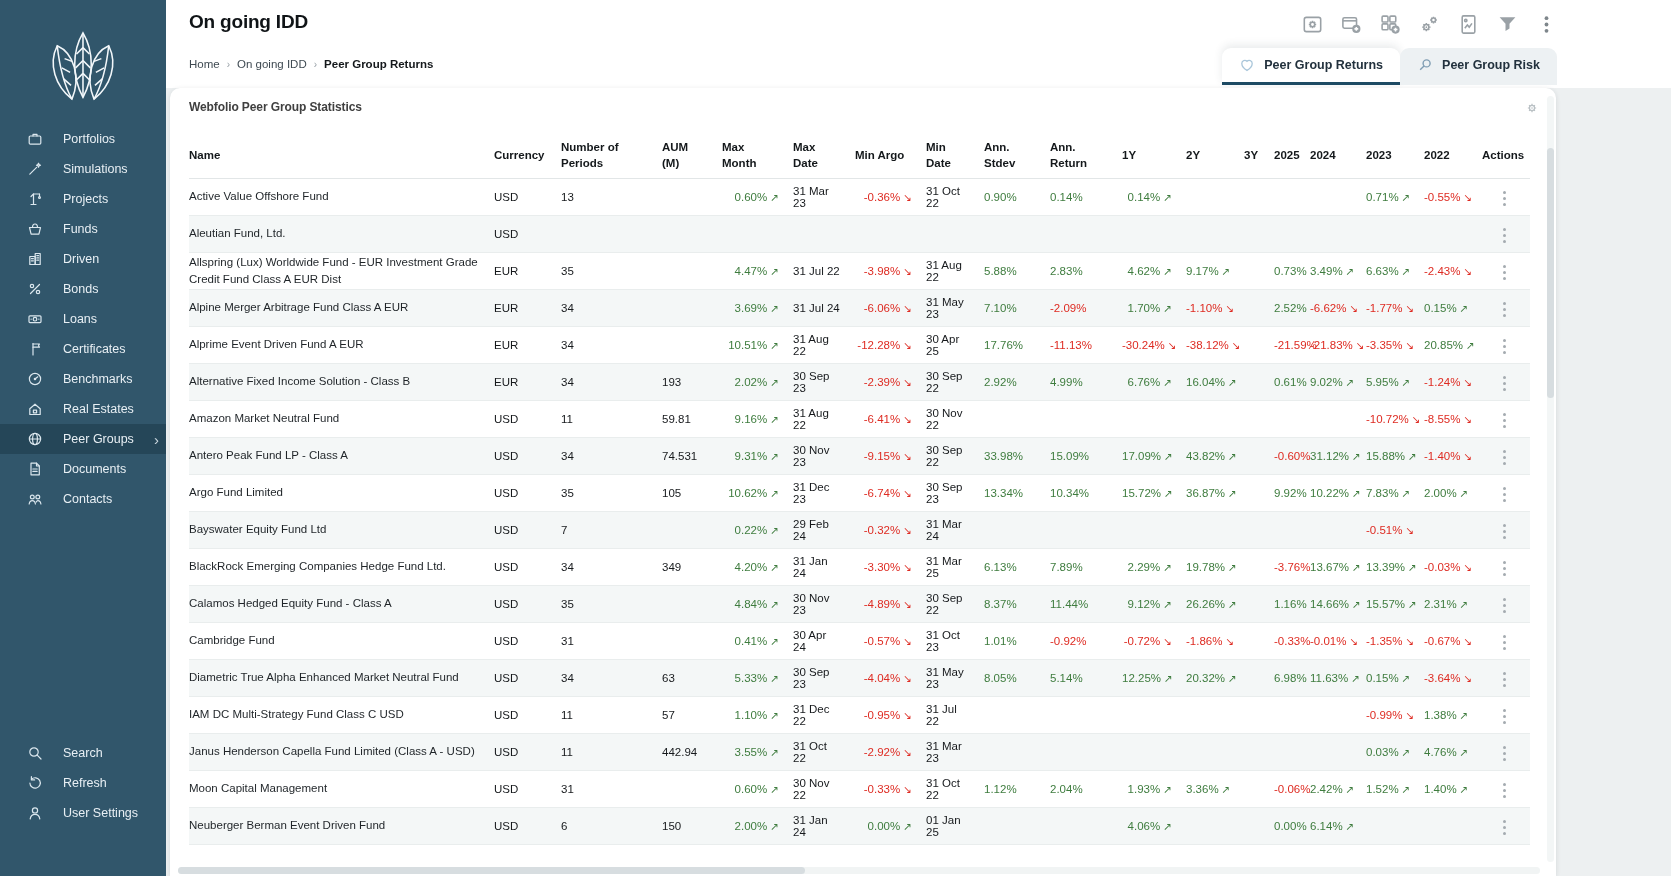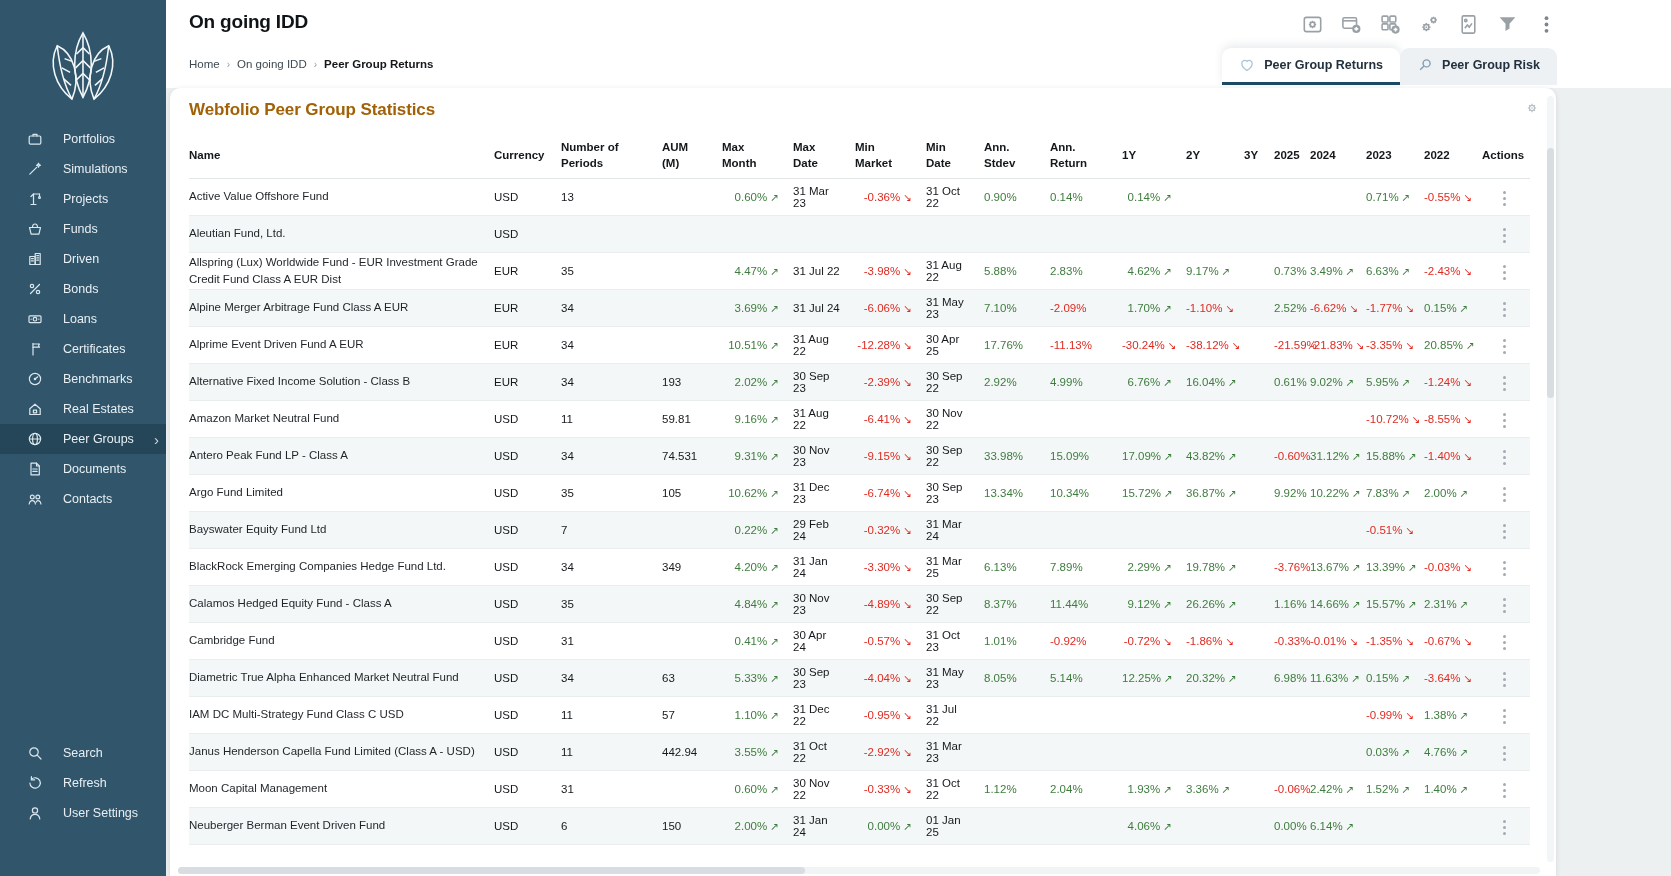--- a/index.html
+++ b/index.html
@@ -32,21 +32,21 @@
   .tab{height:37px;padding:0 17px;display:flex;align-items:center;gap:9px;font-size:12.5px;
        font-weight:600;color:#22313d;background:#edf1f3;border-radius:9px 9px 0 0;cursor:pointer;
        border-bottom:3px solid transparent;box-sizing:border-box;}
   .tab.active{background:#fff;border-bottom:3px solid var(--tab_underline,#1d4a63);
               box-shadow:0 -3px 8px rgba(40,55,70,.10);}
   .tab .ic svg{display:block;width:16px;height:16px;}
   
   .card{position:absolute;left:170px;top:88px;right:115px;bottom:0;background:#fff;
         border-radius:10px 10px 0 0;box-shadow:0 1px 5px rgba(30,40,50,.12);}
   .card-head{position:relative;height:34px;padding-top:12px;}
-  .card-title{margin:0 11px 0 19px;font-size:17px;font-weight:700;color:#a16207;letter-spacing:-.1px;}
+  .card-title{margin:0 11px 0 19px;font-size:12px;font-weight:700;color:#404040;letter-spacing:-.1px;}
   .card-gear{position:absolute;right:16px;top:12px;width:16px;height:16px;color:#b9c0c4;cursor:pointer;}
   .card-gear svg{width:16px;height:16px;display:block;}
   .table-wrap{padding-left:19px;}
   table{border-collapse:collapse;table-layout:fixed;width:1341px;}
   th{height:44px;text-align:left;vertical-align:middle;font-size:11.5px;font-weight:700;color:#14181b;
      padding:0 14px 0 0;line-height:1.35;border-bottom:1px solid #e2e6e7;cursor:pointer;}
   td{height:36px;padding:0 14px 0 0;font-size:11.5px;color:#16191c;border-bottom:1px solid #e9eded;
      vertical-align:middle;}
   tbody tr:nth-child(even){background:#f4f7f7;}
   td.r,th.r{text-align:right;}
@@ -366,21 +366,21 @@
             <col style="width: 48px;">
           </colgroup>
         <thead>
             <tr id="thead-row">
               <th>Name</th>
               <th>Currency</th>
               <th>Number of Periods</th>
               <th>AUM (M)</th>
               <th>Max Month</th>
               <th>Max Date</th>
-              <th>Min Market</th>
+              <th>Min Argo</th>
               <th>Min Date</th>
               <th>Ann. Stdev</th>
               <th>Ann. Return</th>
               <th>1Y</th>
               <th>2Y</th>
               <th>3Y</th>
               <th>2025</th>
               <th>2024</th>
               <th>2023</th>
               <th>2022</th>

